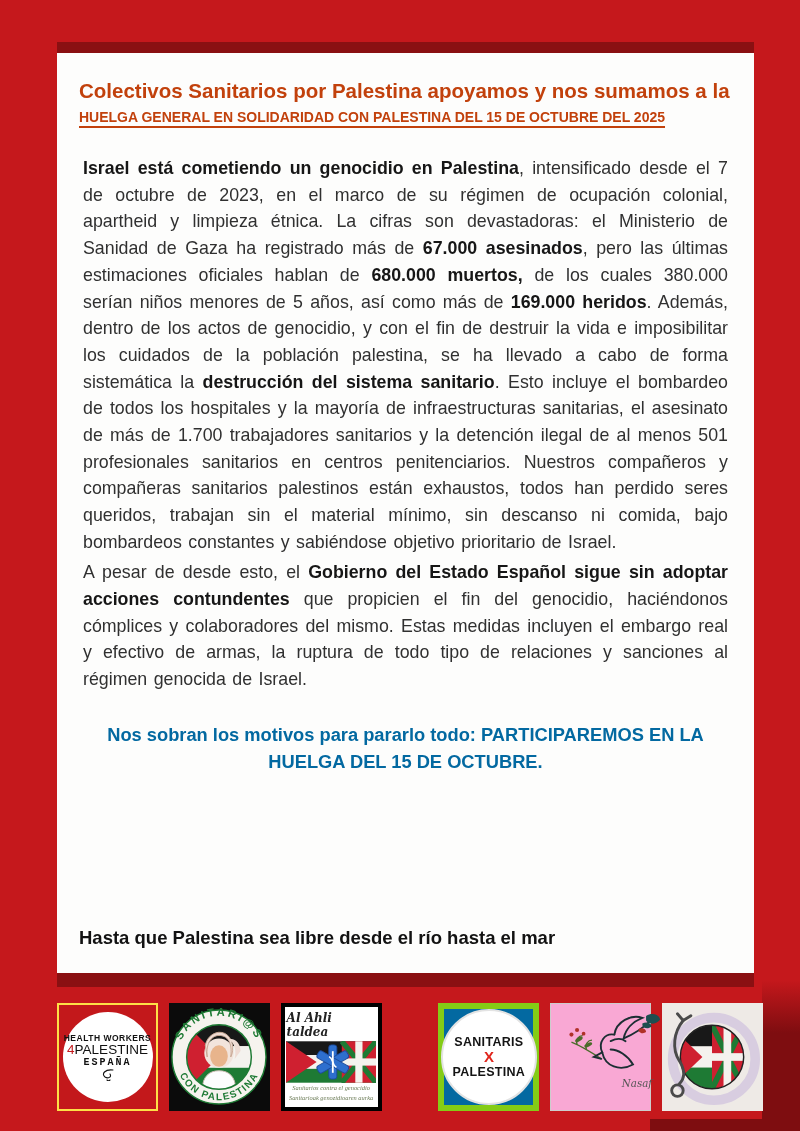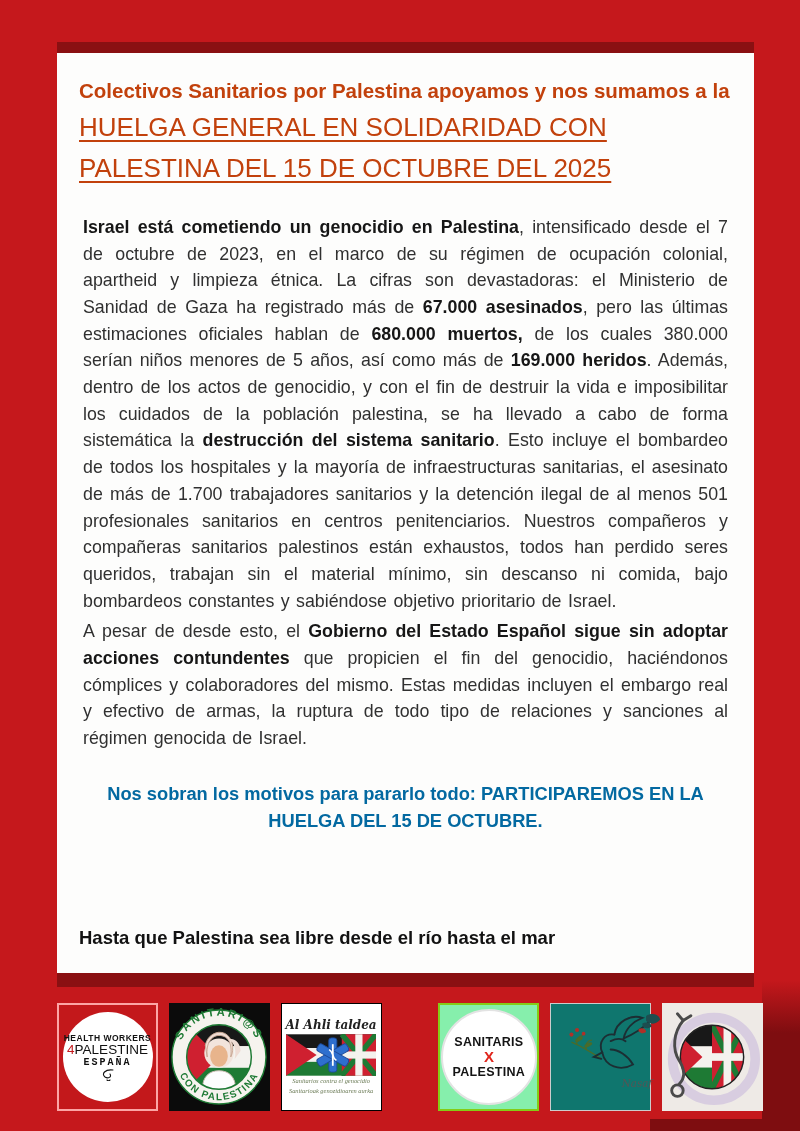--- a/index.html
+++ b/index.html
@@ -15,61 +15,61 @@
                  background:linear-gradient(180deg, rgba(126,13,16,0), #7e0d10 35%); }
   .shade-bottom{ position:absolute; right:0; bottom:0; width:150px; height:12px; background:#7e0d10; }
 
   .card {
     position:absolute; left:57px; top:53px; width:697px; height:920px;
     background:#fdfdfc; box-sizing:border-box; padding:22px 22px 24px;
     display:flex; flex-direction:column;
   }
   .hdr { text-align:left; color:#c2410c; margin-bottom:22px; }
   .hdr-intro  { font-weight:bold; font-size:20.5px; line-height:1.58; }
-  .hdr-strike { font-weight:normal; font-size:26px; line-height:1.55;
+  .hdr-strike { font-weight:bold; font-size:14px; line-height:1.55;
                 text-decoration:underline; text-decoration-thickness:2px; text-underline-offset:4px; }
 
   .bodytext { color:#303030; font-size:17.8px; line-height:1.5; text-align:justify;
               word-spacing:1.5px; }
   .bodytext p { margin:4px; }
   .bodytext b { color:#161616; }
 
   .cta { margin-top:24px; text-align:center; font-weight:bold; font-size:18.3px;
          line-height:1.5; color:#0369a1; }
   .closing { margin-top:auto; text-align:left; font-weight:bold; font-size:18.5px; color:#121212; }
 
   
   .logos { position:absolute; left:57px; top:1003px; width:706px;
            display:flex; justify-content:space-between; }
   .tile { width:101px; height:108px; box-sizing:border-box;
           display:flex; align-items:center; justify-content:center; flex-direction:column; }
 
-  .tile-hw4p { background:#c3181b; border:2px solid #fca5a5; }
+  .tile-hw4p { background:#c3181b; border:2px solid #fde047; }
   .hw4p-circle { width:90px; height:90px; border-radius:50%; background:#fff;
                  display:flex; flex-direction:column; align-items:center; justify-content:center; }
   .hw4p-l1 { font-size:8.5px; font-weight:bold; letter-spacing:.5px; color:#111; }
   .hw4p-l2 { font-size:13.5px; font-weight:normal; color:#111; line-height:1.1; }
   .hw4p-l2 .num { color:#c3181b; }
   .hw4p-l3 { font-size:10px; font-weight:bold; letter-spacing:2px; color:#111;font-family:Liberation Mono, monospace; }
 
   .tile-scp { background:#0b0b0b; }
 
-  .tile-alahli { background:#fff; border:1px solid #000000; padding:3px 2px; }
+  .tile-alahli { background:#fff; border:4px solid #000000; padding:3px 2px; }
   .alahli-title { font-family:"DejaVu Serif", serif; font-style:italic; font-weight:bold;
                   font-size:12px; color:#222; margin-bottom:2px; }
   .alahli-cap { font-family:"Liberation Serif", serif; font-style:italic;
                 font-size:6.4px; color:#6a7a55; line-height:1.55; text-align:center; }
 
-  .tile-sxp { background:#86efac; border:2px solid #84cc16;margin-left:46px; }
+  .tile-sxp { background:#0369a1; border:6px solid #84cc16;margin-left:46px; }
   .sxp-circle { width:92px; height:92px; border-radius:50%; background:#fff; border:2px solid #e3e3e3;
                 display:flex; flex-direction:column; align-items:center; justify-content:center; }
   .sxp-t { font-size:12.5px; font-weight:bold; color:#141414; line-height:1.15; letter-spacing:.3px; }
   .sxp-x { font-size:15px; font-weight:bold; color:#e0251c; line-height:1.05; }
 
-  .tile-dove { background:#0f766e; border:1px solid #ccc;padding-left:23px; }
+  .tile-dove { background:#f9a8d4; border:1px solid #ccc;padding-left:23px; }
   .tile-osasun { background:#eeeae6; }
 </style>
 </head>
 <body>
 
 <div class="band-top"></div>
 <div class="band-bottom"></div>
 <div class="shade-right"></div>
 <div class="shade-bottom"></div>
 

